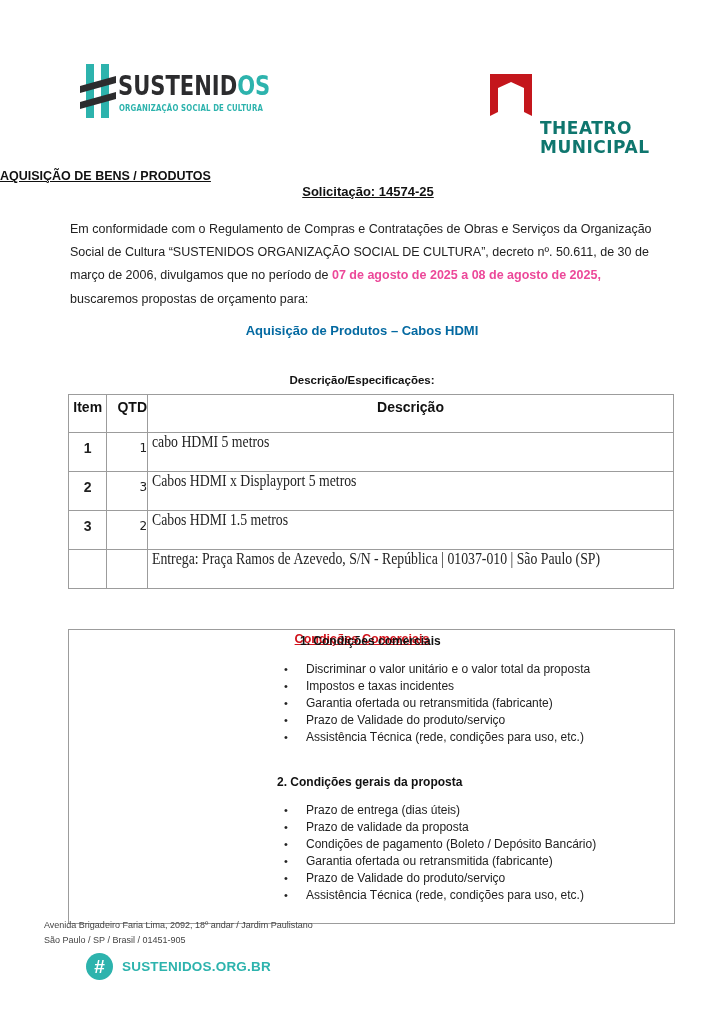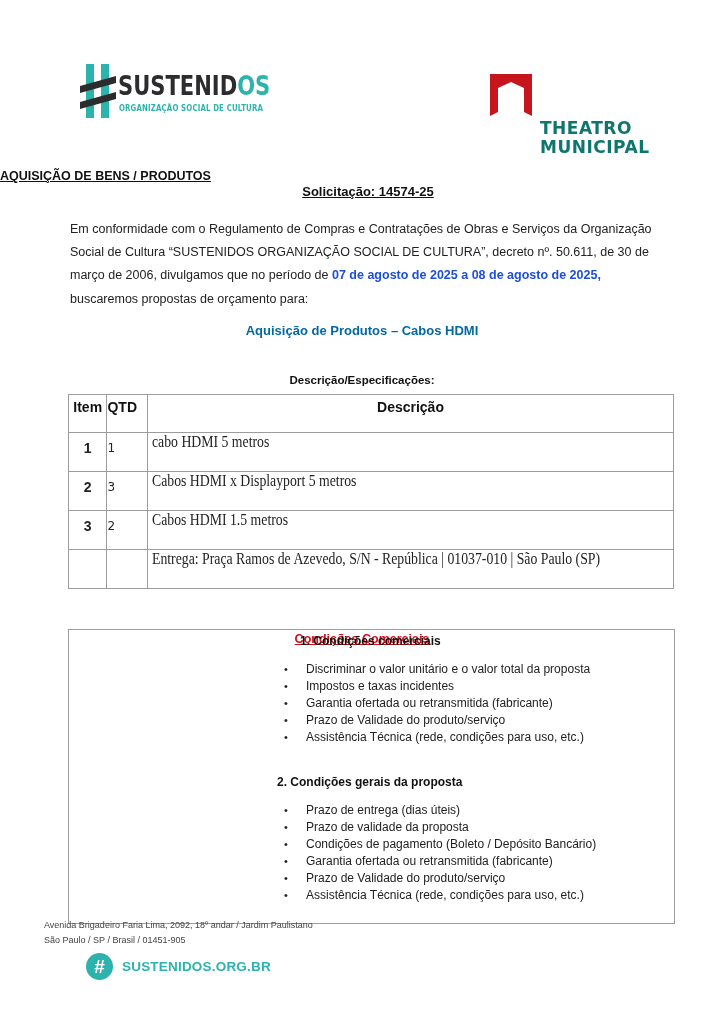--- a/index.html
+++ b/index.html
@@ -24,33 +24,33 @@
              color: #0f766e; line-height: 19px; letter-spacing: 0.5px; white-space: nowrap;
              font-family: "DejaVu Sans", sans-serif; margin-top: 43px; }
 
   
   .title1 { left: 0; width: 724px; top: 169px; text-align: left; font-size: 12.5px;
             font-weight: bold; text-decoration: underline; color: #111; }
   .title2 { left: 0; width: 724px; top: 184px; text-align: center; font-size: 13px;
             font-weight: bold; text-decoration: underline; color: #111; margin-left: 6px; }
 
   .intro { left: 70px; top: 218px; width: 600px; font-size: 12.5px; line-height: 23.2px; color: #222; }
-  .intro .red { color: #1d4ed8; font-weight: bold; }
+  .intro .red { color: #ec4899; font-weight: bold; }
 
   .subject { left: 0; width: 724px; top: 323px; text-align: center; font-size: 13px;
              font-weight: bold; color: #0369a1; }
   .spec-label { left: 0; width: 724px; top: 374px; text-align: center; font-size: 11.5px;
                 font-weight: bold; color: #111; }
 
   
   table.items { position: absolute; left: 68px; top: 394px; width: 606px; border-collapse: collapse; }
   table.items td, table.items th { border: 1px solid #9c9c9c; height: 37px; padding: 0; vertical-align: top; }
   table.items th { font-size: 14px; font-weight: bold; color: #111; padding-top: 4px; height: 33px; }
   table.items .c-item { width: 56px; text-align: center; }
-  table.items .c-qtd { width: 61px; text-align: left; }
+  table.items .c-qtd { width: 61px; text-align: right; }
   table.items td.c-item { font-size: 14px; font-weight: bold; padding-top: 7px; height: 31px; }
   table.items td.c-qtd { font-size: 12px; font-family: "DejaVu Sans", sans-serif; padding-top: 8px; height: 30px; }
   table.items td.c-desc { font-size: 16px; padding-left: 4px; height: 30px;
                           font-family: Liberation Serif, serif; transform-origin: left; }
   .narrow { display: inline-block; transform: scaleX(0.86); transform-origin: left center; white-space: nowrap; }
 
   .cond-title { left: 0; width: 724px; top: 610px; text-align: center; font-size: 12.5px;
                 font-weight: bold; color: #d0121b; text-decoration: underline; margin-top: 22px; }
 
   .cond-box { left: 68px; top: 629px; width: 605px; height: 293px; border: 1px solid #9c9c9c; }

